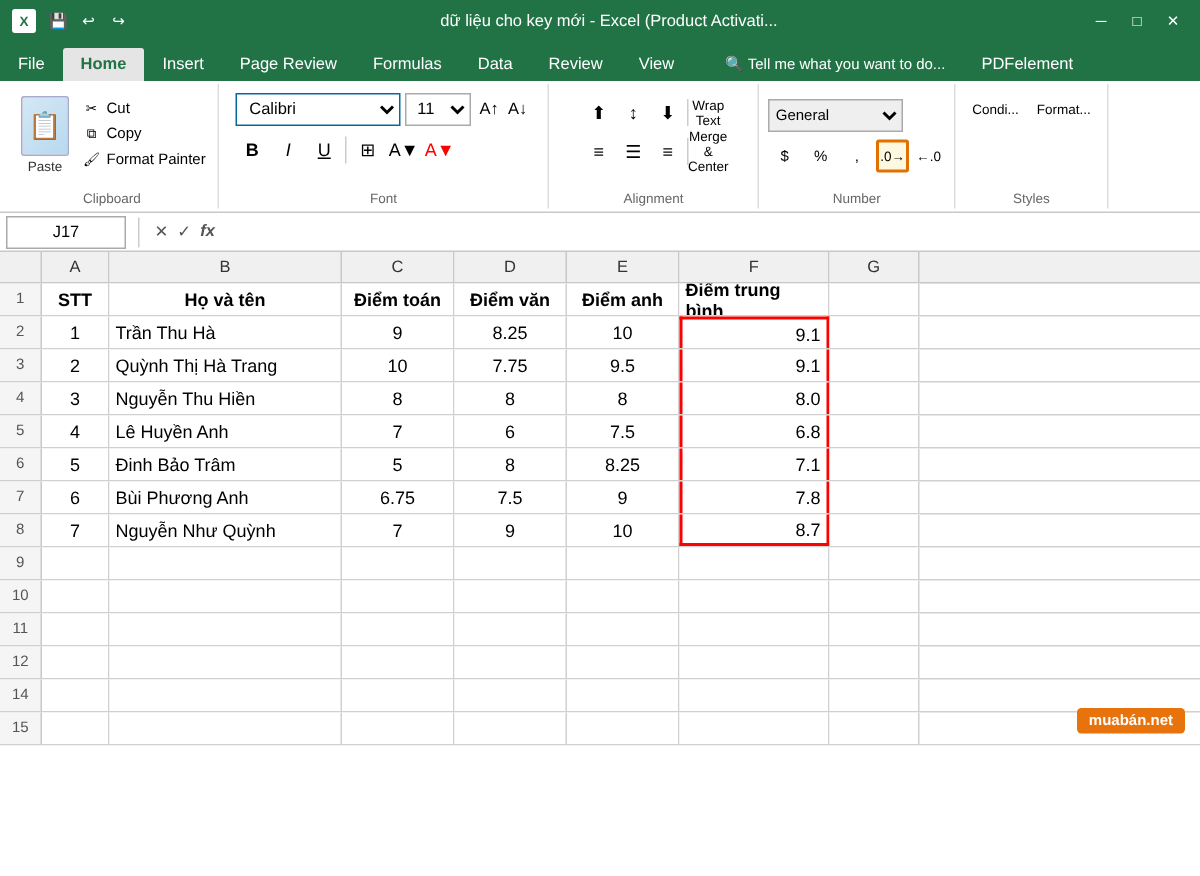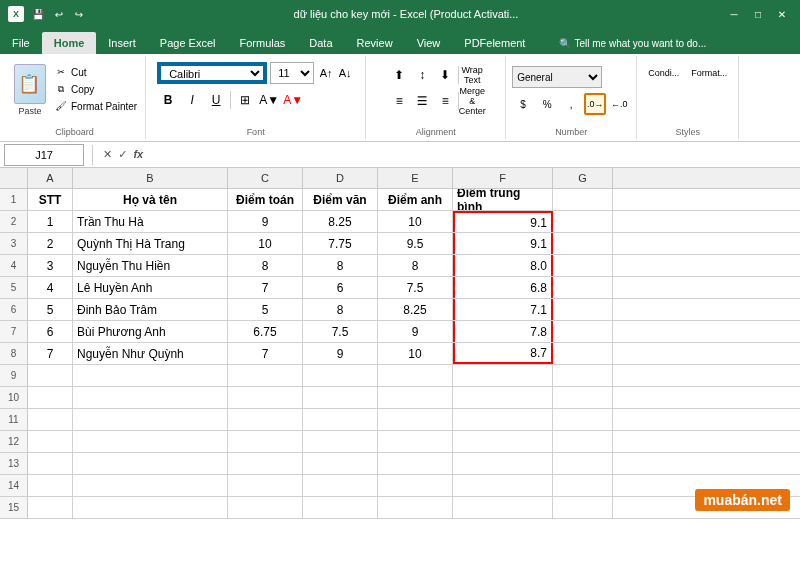--- a/index.html
+++ b/index.html
@@ -136,21 +136,21 @@
     .font-row1 {
       display: flex;
       align-items: center;
       gap: 3px;
       width: 100%;
     }
     .font-select {
       width: 110px;
       height: 22px;
       font-size: 11px;
-      border: 4px solid #0369a1;
+      border: 1px solid #0369a1;
       padding: 1px 4px;
       background: white;
     }
     .size-select {
       width: 44px;
       height: 22px;
       font-size: 11px;
       border: 1px solid #aaa;
       padding: 1px 3px;
       background: white;
@@ -318,21 +318,21 @@
       border-right: 2px solid red !important;
     }
 
     
     .watermark {
       position: absolute;
       bottom: 8px;
       right: 10px;
       background: #e8720c;
       color: white;
-      font-size: 14px;
+      font-size: 10px;
       font-weight: bold;
       padding: 3px 8px;
       border-radius: 3px;
       z-index: 10;
     }
 
     
     .cond-format-highlight {
       border: 2px solid #e07000 !important;
       background: #fff8e0 !important;
@@ -357,27 +357,27 @@
     <div class="win-btn">─</div>
     <div class="win-btn">□</div>
     <div class="win-btn">✕</div>
   </div>
 </div>
 
 <div class="ribbon-tabs">
   <div class="ribbon-tab">File</div>
   <div class="ribbon-tab active">Home</div>
   <div class="ribbon-tab">Insert</div>
-  <div class="ribbon-tab">Page Excel</div>
+  <div class="ribbon-tab">Page Review</div>
   <div class="ribbon-tab">Formulas</div>
   <div class="ribbon-tab">Data</div>
   <div class="ribbon-tab">Review</div>
   <div class="ribbon-tab">View</div>
+  <div class="ribbon-tab" style="margin-left:10px; font-size:10px;">🔍 Tell me what you want to do...</div>
   <div class="ribbon-tab">PDFelement</div>
-  <div class="ribbon-tab" style="margin-left:10px; font-size:10px;">🔍 Tell me what you want to do...</div>
 </div>
 
 <div class="ribbon">
 
   <div class="ribbon-group" style="min-width:100px;">
     <div class="ribbon-group-content">
       <div class="paste-btn">
         <div class="paste-icon">📋</div>
         <div class="paste-label">Paste</div>
       </div>
@@ -619,30 +619,20 @@
       <div class="row-num">12</div>
       <div class="cell col-a"></div>
       <div class="cell col-b"></div>
       <div class="cell col-c"></div>
       <div class="cell col-d"></div>
       <div class="cell col-e"></div>
       <div class="cell col-f"></div>
       <div class="cell col-g"></div>
     </div>
     <div class="sheet-row">
-      <div class="row-num">13</div>
-      <div class="cell col-a"></div>
-      <div class="cell col-b"></div>
-      <div class="cell col-c"></div>
-      <div class="cell col-d"></div>
-      <div class="cell col-e"></div>
-      <div class="cell col-f"></div>
-      <div class="cell col-g"></div>
-    </div>
-    <div class="sheet-row">
       <div class="row-num">14</div>
       <div class="cell col-a"></div>
       <div class="cell col-b"></div>
       <div class="cell col-c"></div>
       <div class="cell col-d"></div>
       <div class="cell col-e"></div>
       <div class="cell col-f"></div>
       <div class="cell col-g"></div>
     </div>
     <div class="sheet-row">

